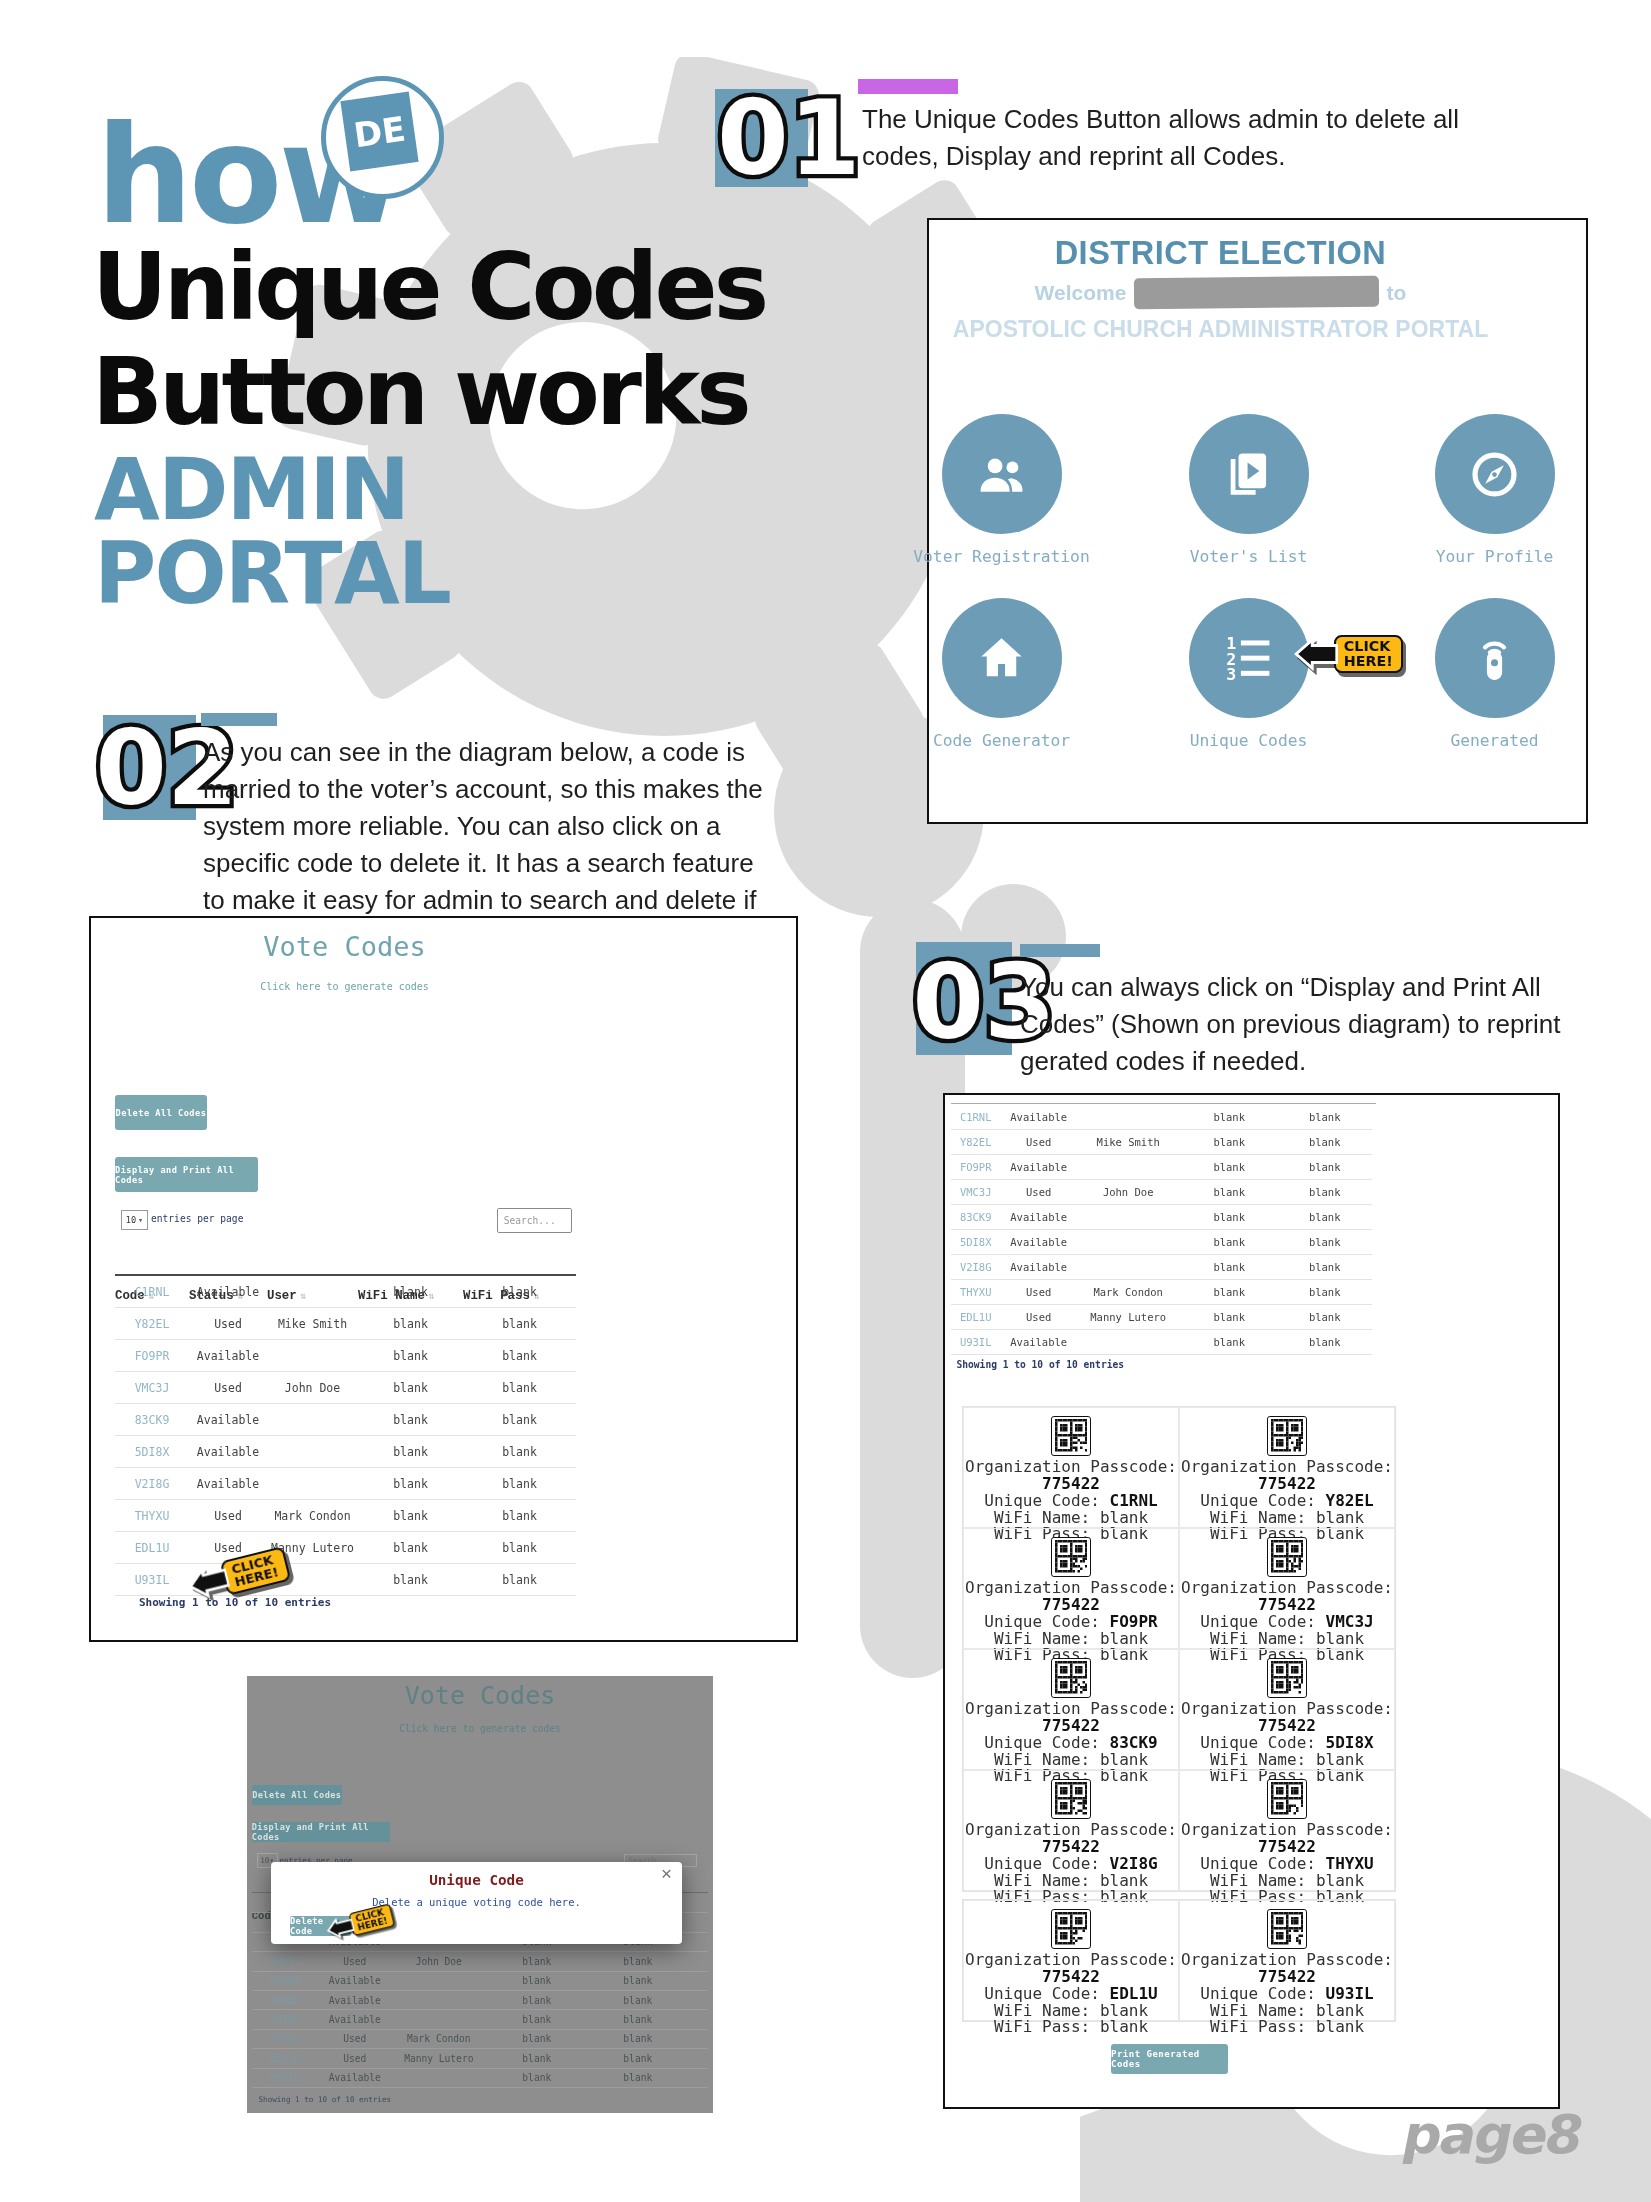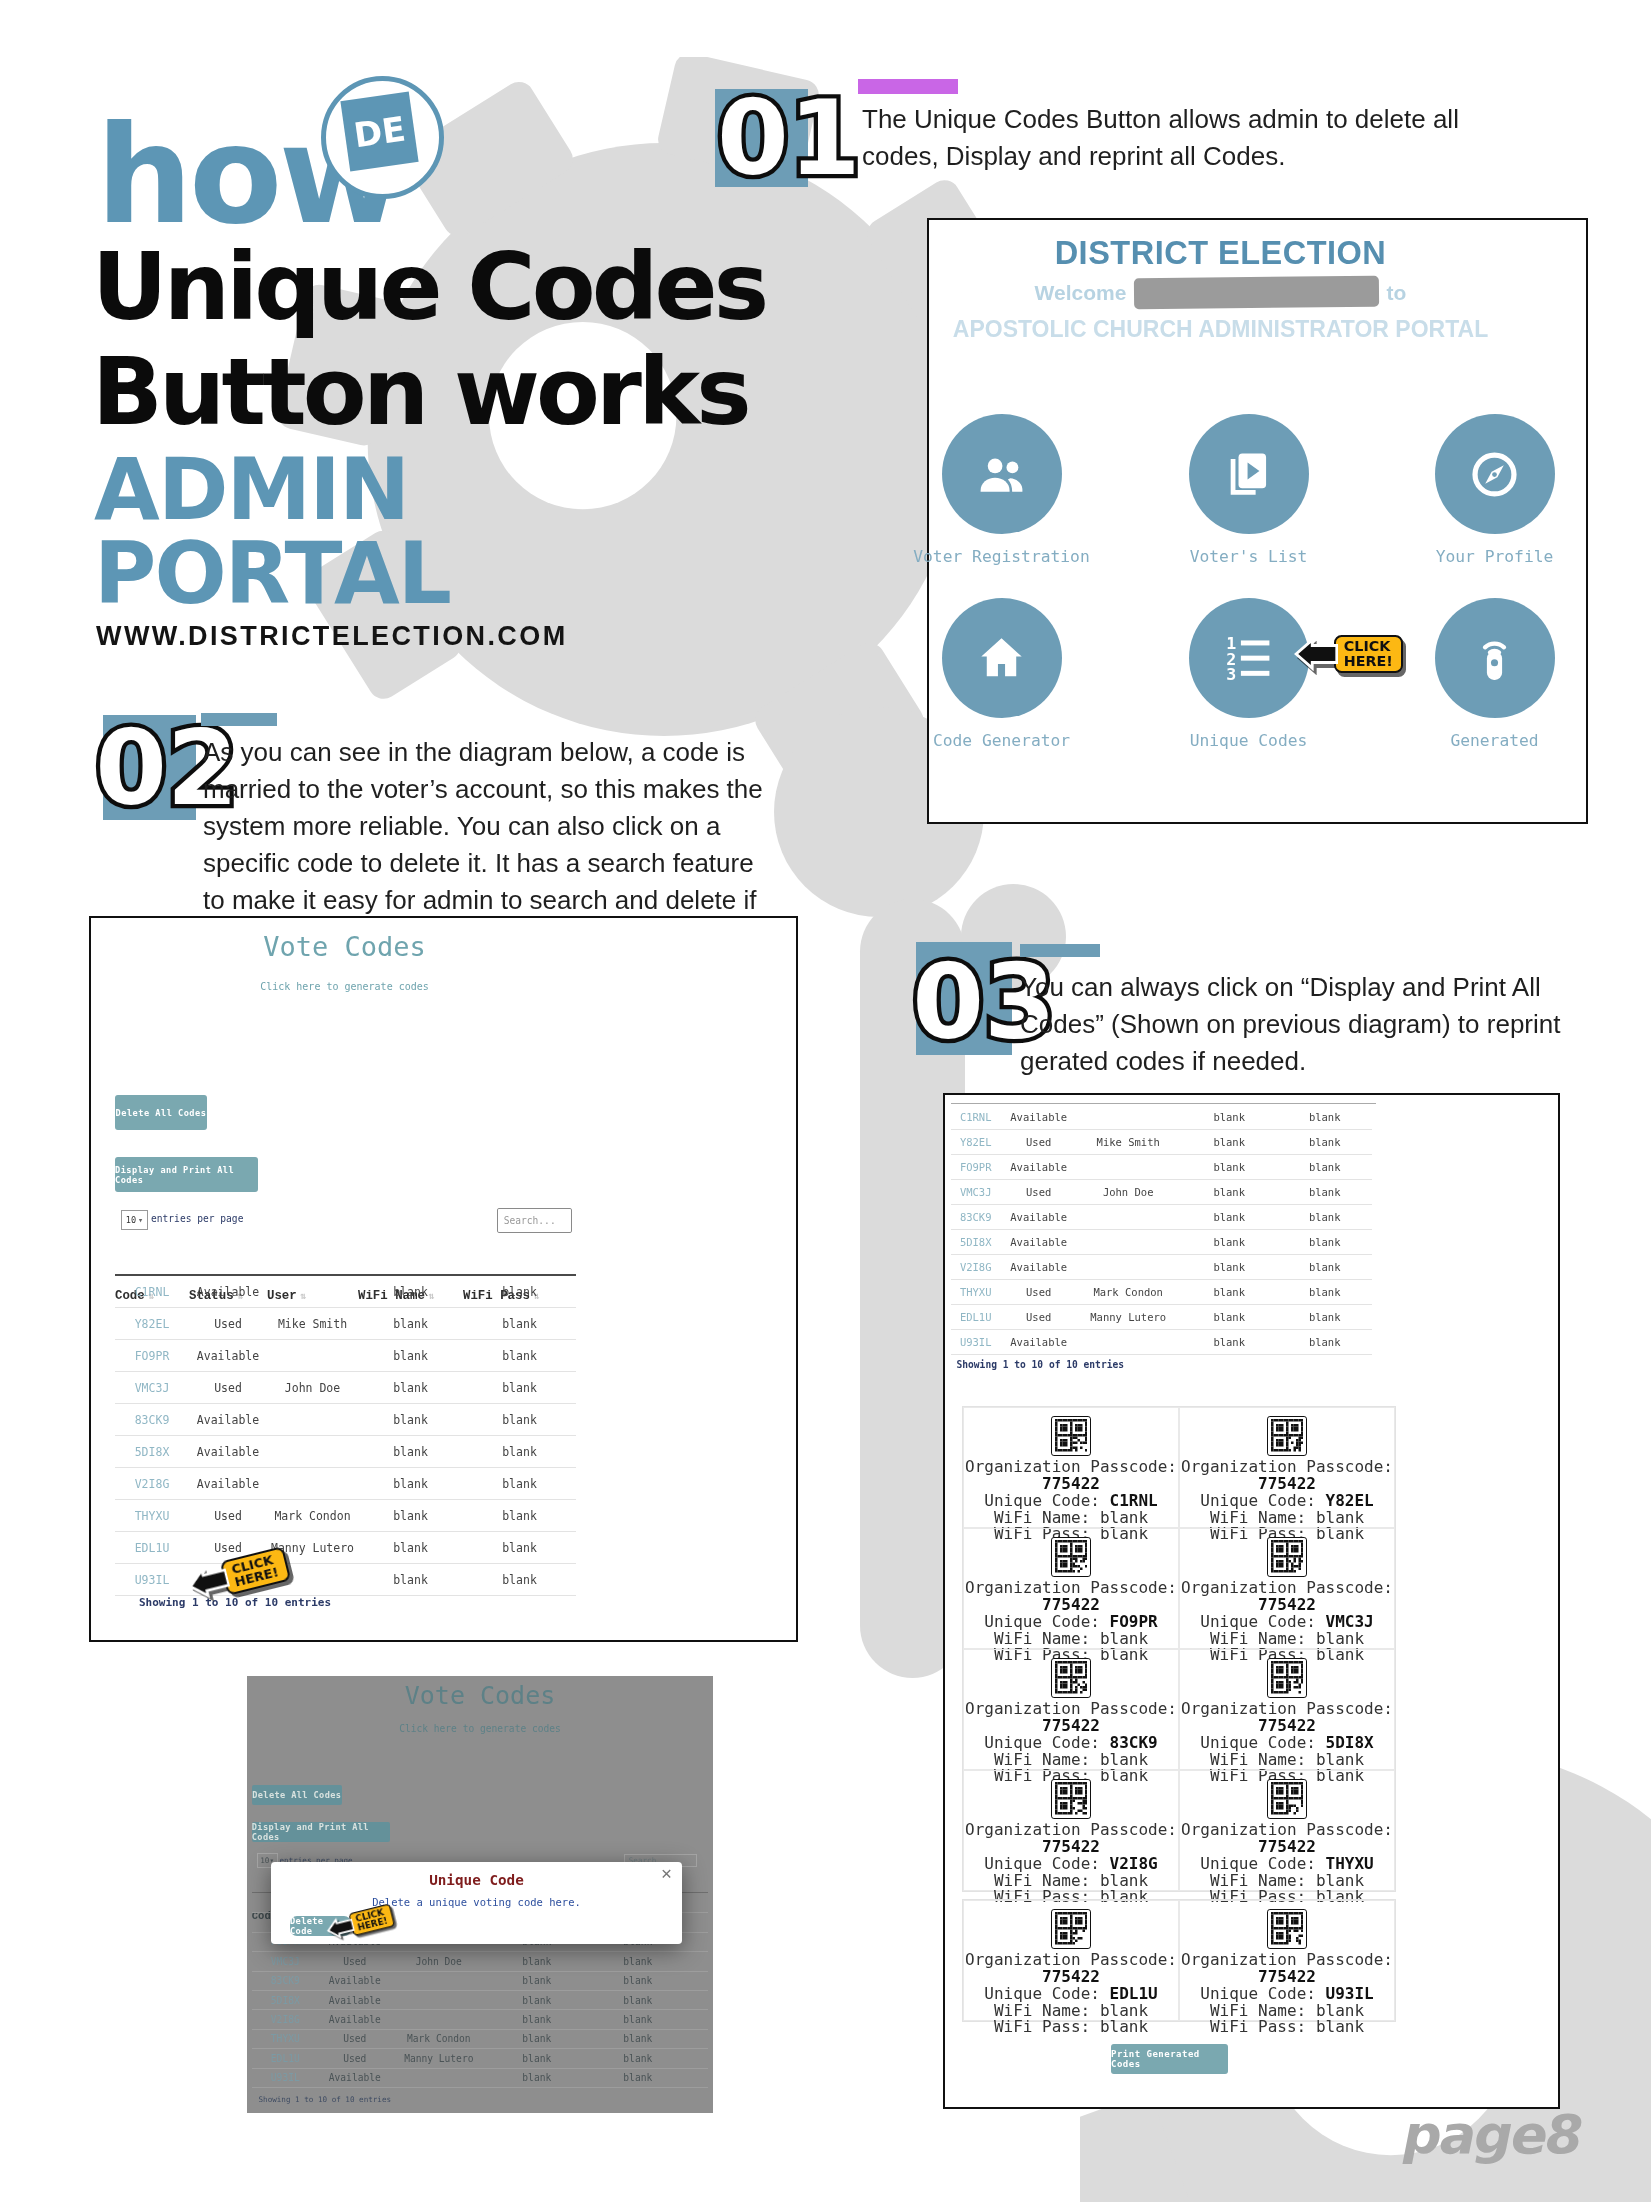--- a/index.html
+++ b/index.html
@@ -108,21 +108,21 @@
   .mini .tcell{color:#4a5356;}
   .mini .tcell.c0{color:#7b9aa4;}
   .mini .sort{color:#7e8a8c;}
   .modal{position:absolute;left:24px;top:186px;width:411px;height:82px;background:#fff;border-radius:3.8px;
          box-shadow:0 5.7px 23px rgba(0,0,0,.45);z-index:5;}
   .modal .x{position:absolute;right:9.6px;top:3.8px;font-size:14.3px;color:#777;cursor:pointer;}
   .modal .mt{position:absolute;left:0;top:9.6px;width:100%;text-align:center;font-weight:700;
              font-size:14.3px;color:#7f1d1d;font-family:"DejaVu Sans Mono",monospace;}
   .modal .mb{position:absolute;left:0;top:34px;width:100%;text-align:center;font-size:10.5px;
              color:#2d4f9e;font-family:"DejaVu Sans Mono",monospace;}
-  .modal .m-del{left:19px;top:54px;width:61px;height:20px;background:#7aa8b0;color:#fff;border-radius:7px;}
+  .modal .m-del{left:19px;top:54px;width:61px;height:20px;background:#7aa8b0;color:#fff;}
 
   .page8{position:absolute;left:1403px;top:2103px;font-family:"DejaVu Sans",sans-serif;
          font-weight:800;font-style:italic;font-size:54px;color:#a9a9a9;z-index:2;letter-spacing:-1.9px;text-align:right;}
 </style>
 </head>
 <body>
 
 <div id="page">
 
   <svg class="gear-svg" style="left:272px;top:57px" width="784" height="765" viewBox="0 0 820 800">
@@ -157,21 +157,20 @@
   <div class="abs how">how</div>
   <div class="abs de-badge">
     <div class="de-sq">
         <span>DE</span>
       </div>
   </div>
   <div class="abs big-title" style="top:241px">Unique Codes</div>
   <div class="abs big-title" style="top:346px">Button works</div>
   <div class="abs sub-title" style="top:531px">PORTAL</div>
   <div class="abs sub-title" style="top:447px">ADMIN</div>
-  <div class="abs url">WWW.DISTRICTELECTION.COM</div>
 
   <div class="abs step" style="left:715px;top:89px;width:134px;height:105px;">
     <div class="sq" style="left:0;top:0;width:93px;height:98px;"></div>
     <svg width="153" height="115" style="left:1.9px;top:-5.7px" viewBox="0 0 160 120">
         <text x="0" y="95">01</text>
       </svg>
   </div>
   <div class="bar" style="left:858px;top:79px;width:100px;height:15.3px;background:#c966e6;"></div>
   <div class="step-text" style="left:862px;top:101px;width:626px;">The Unique Codes Button allows admin to delete all codes, Display and reprint all Codes.</div>
 

